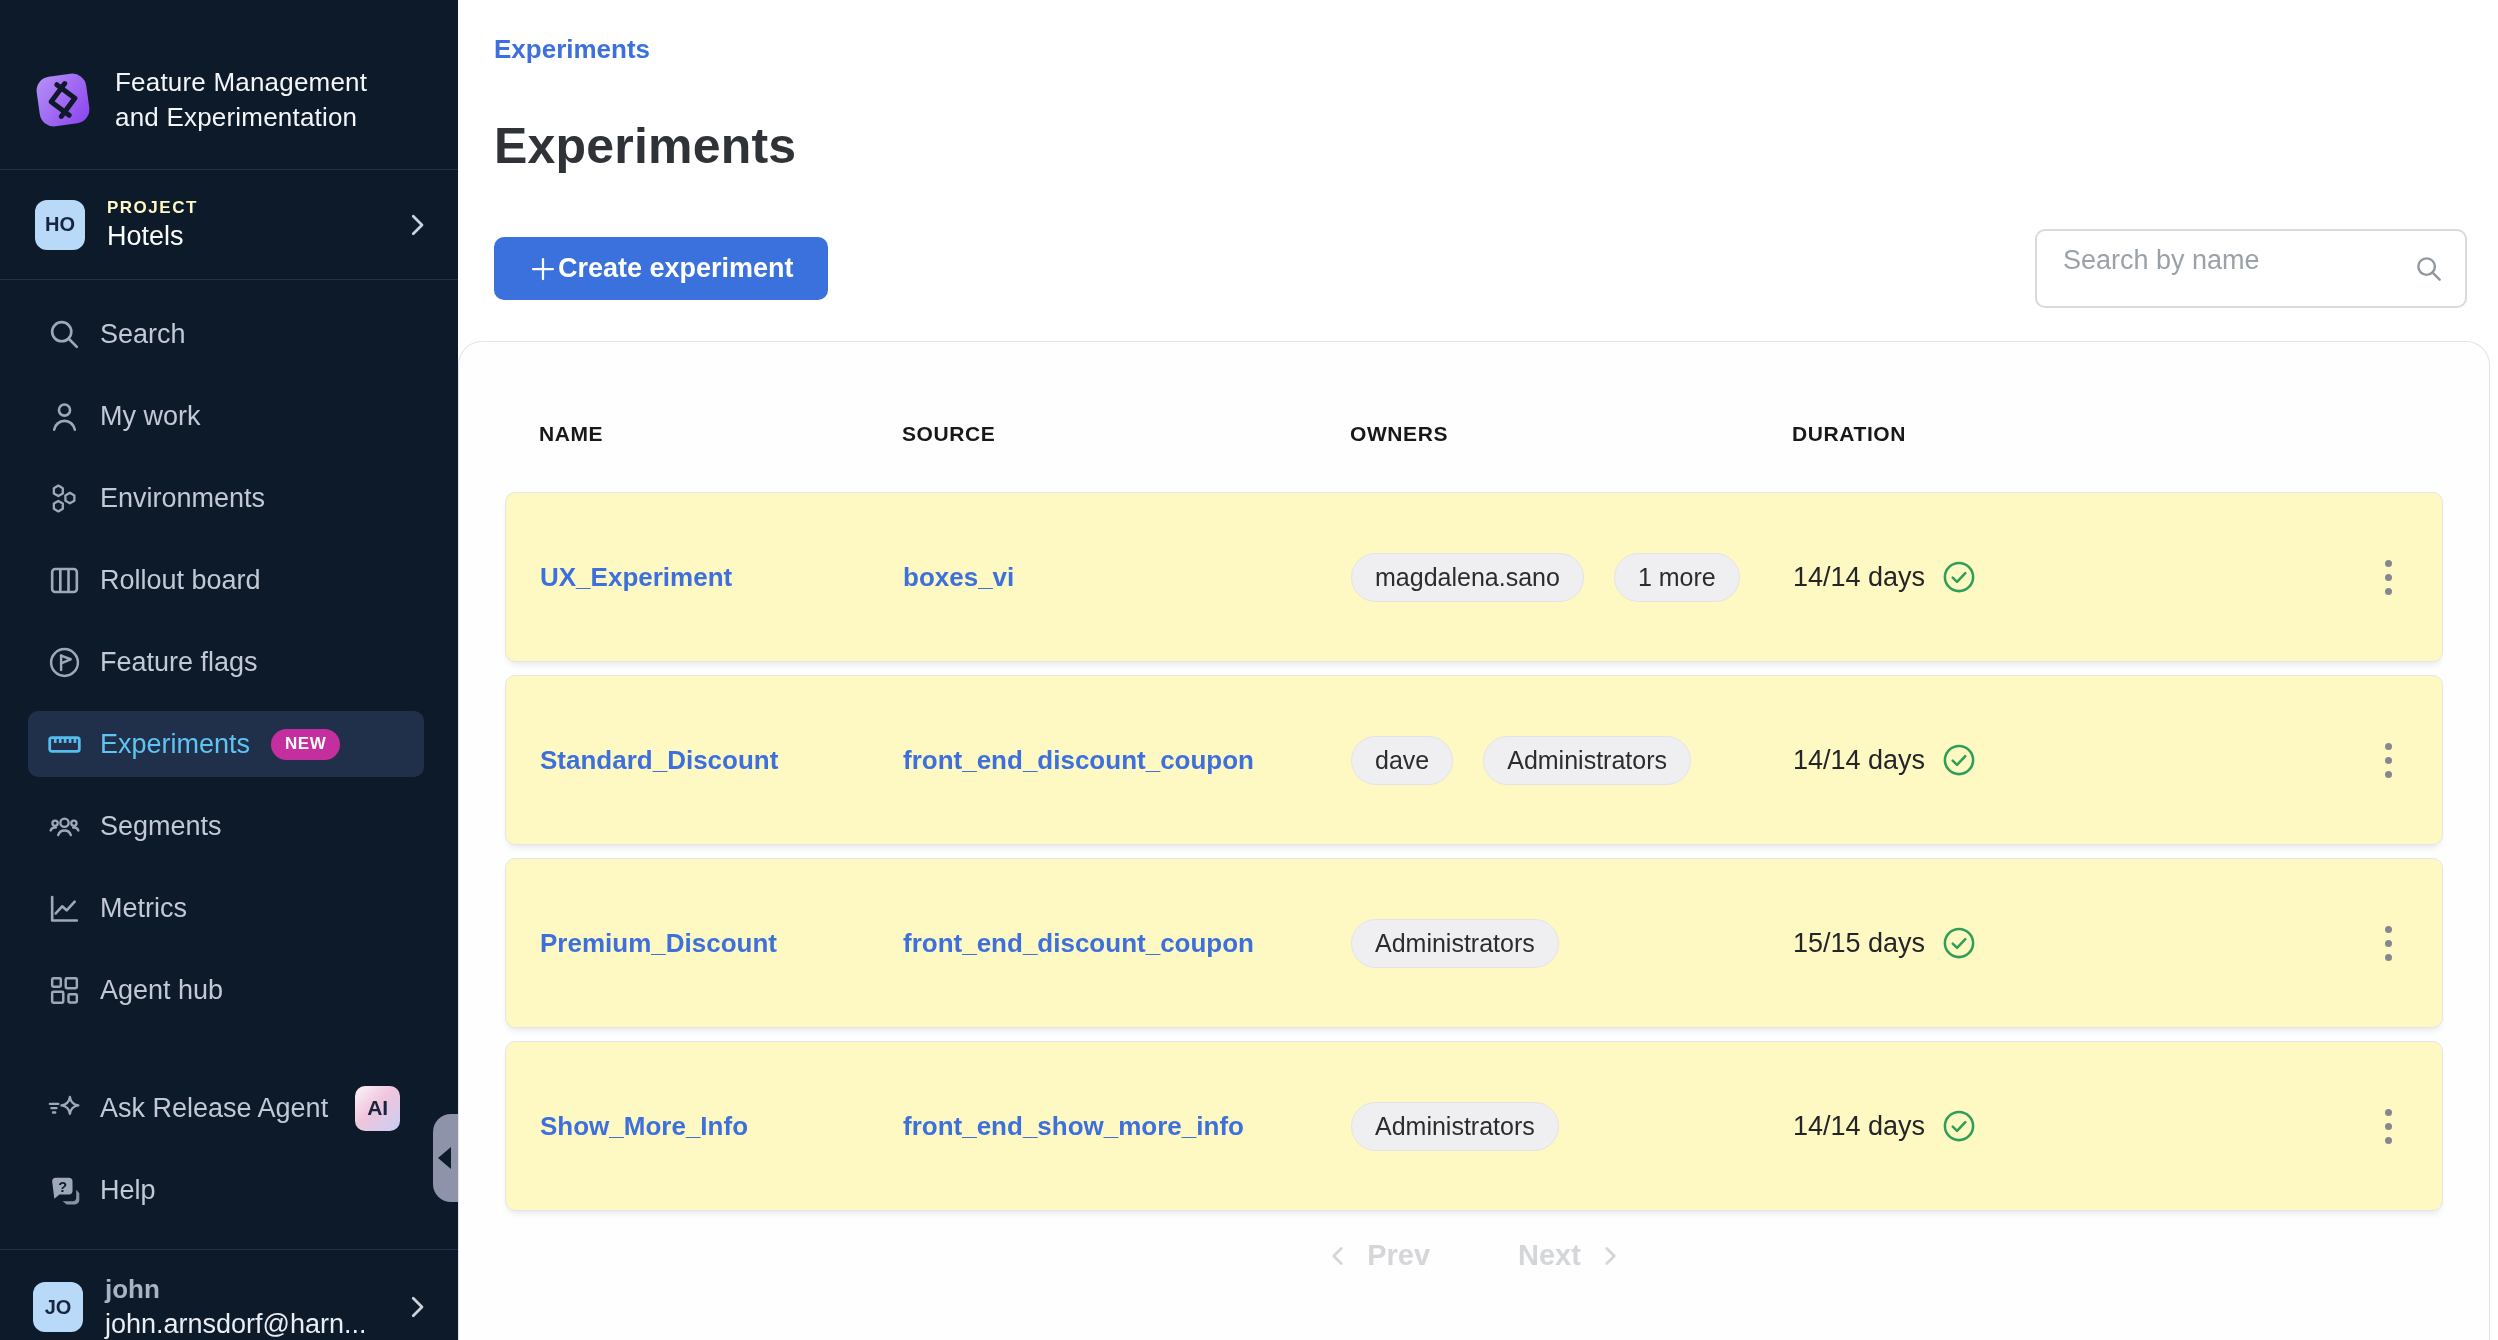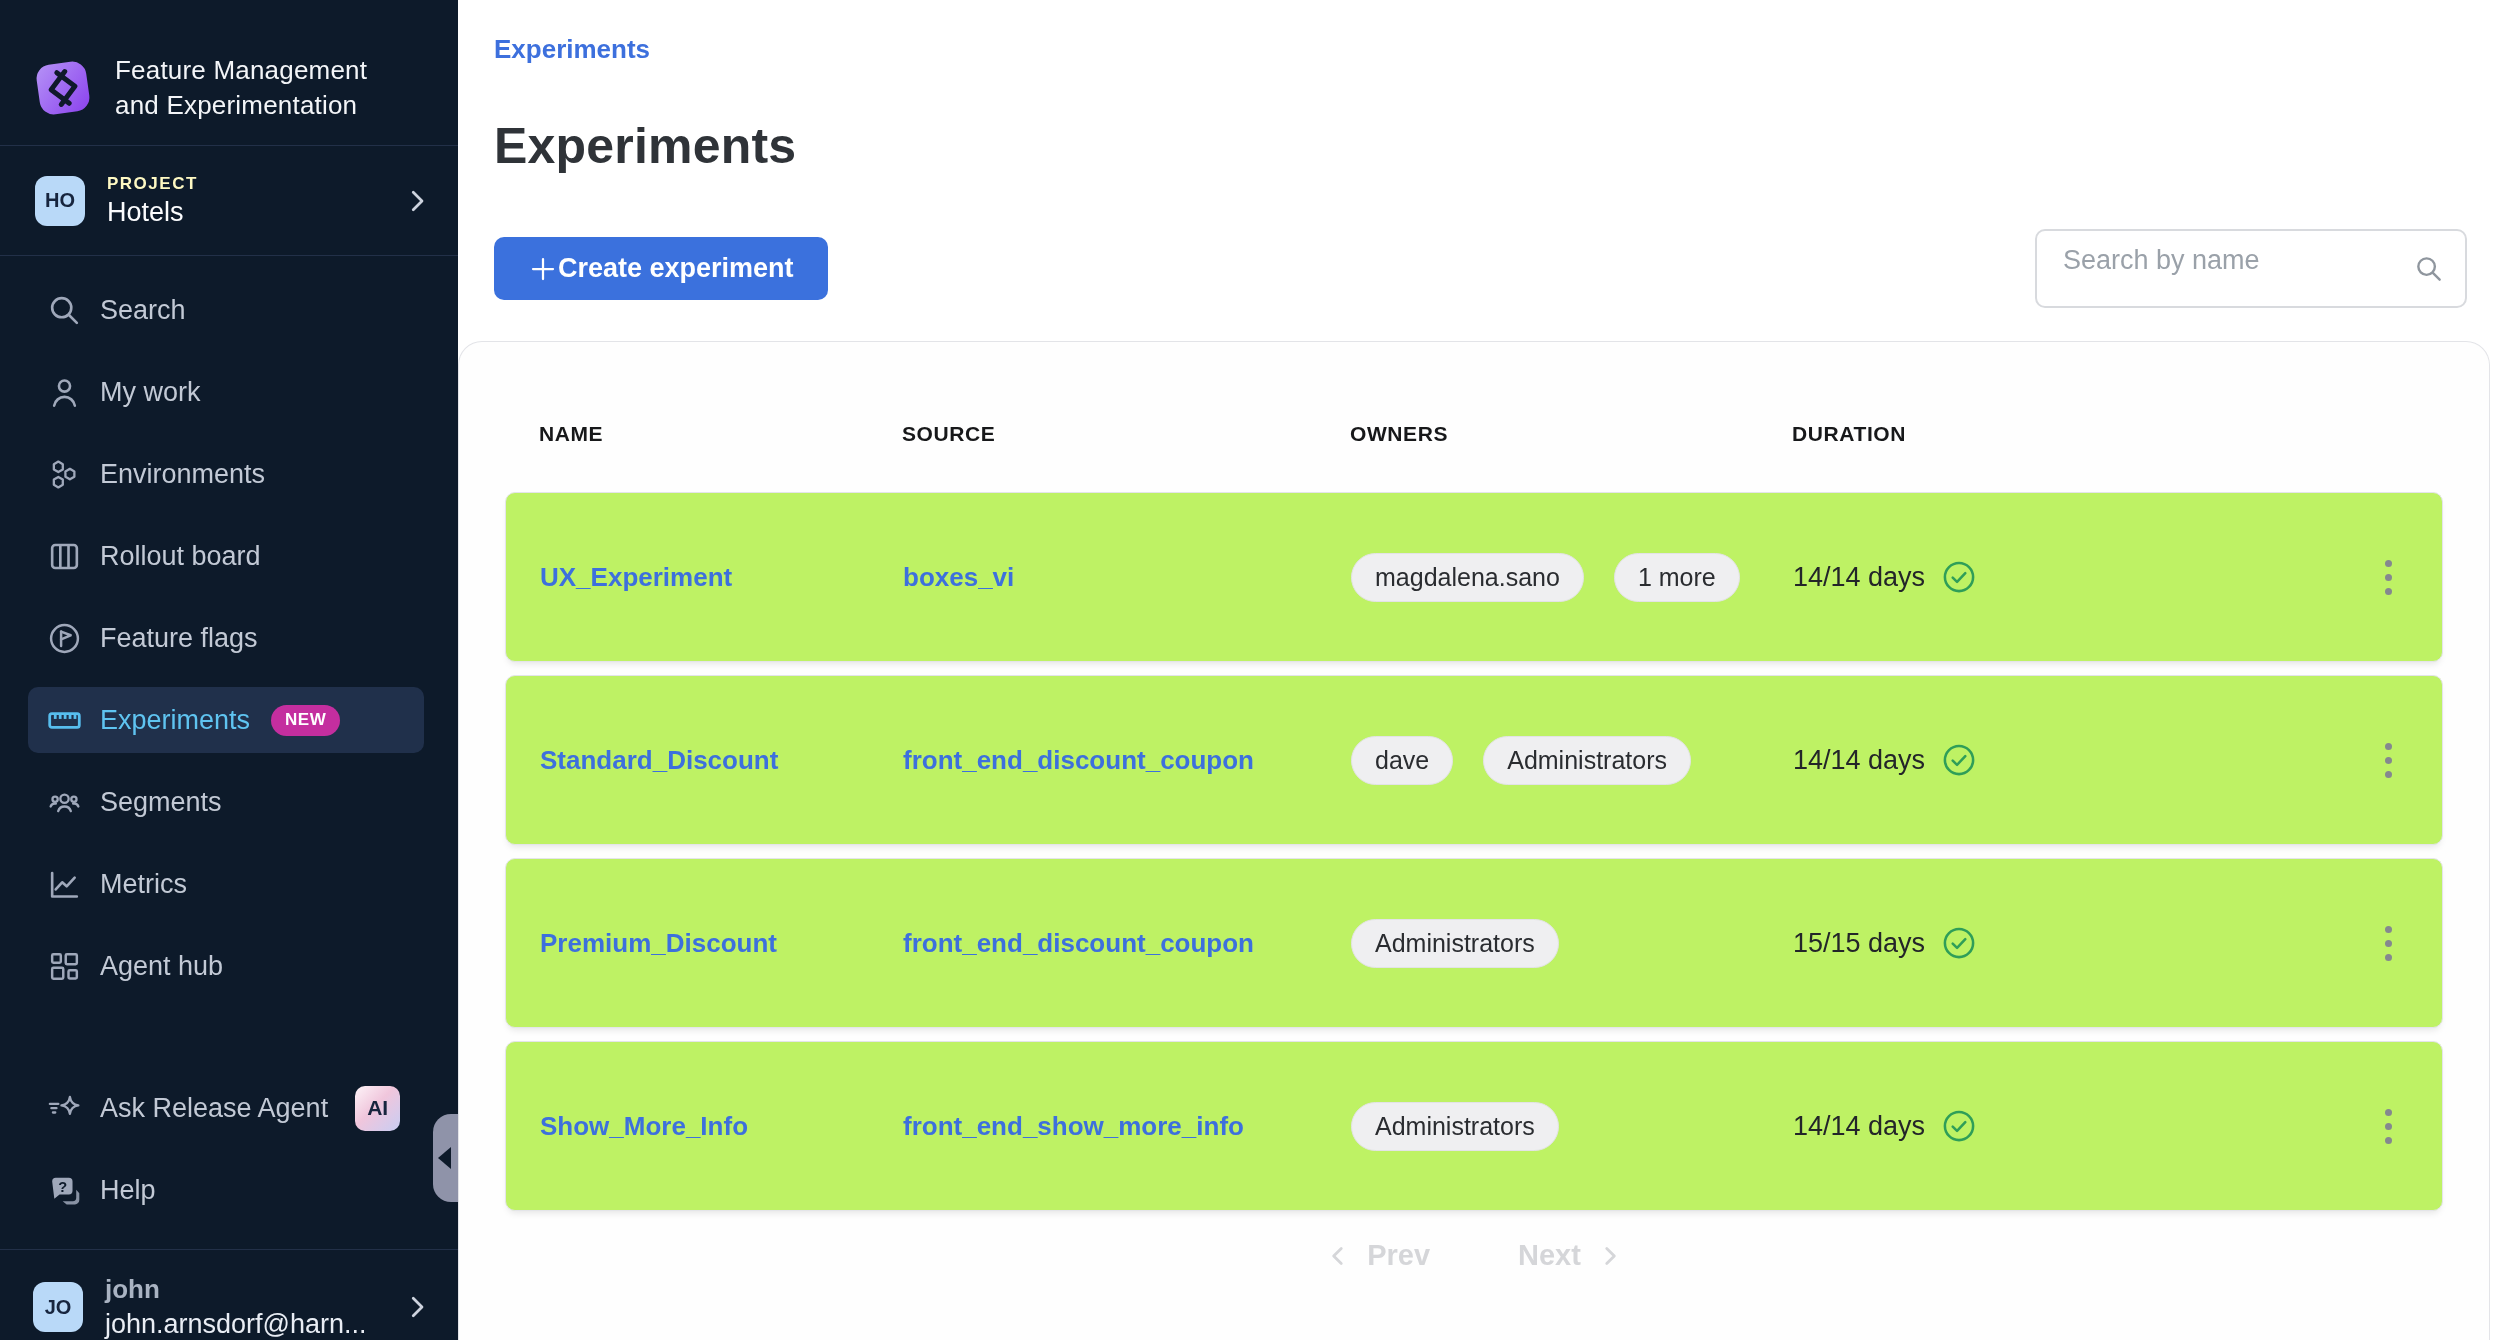--- a/index.html
+++ b/index.html
@@ -8,21 +8,21 @@
     font-family:"Liberation Sans", sans-serif;
     background:#ffffff;
     display:flex;
     color:#232529;
   }
   
   .sidebar {
     width:458px; height:1340px; background:#0d1a2a; flex:0 0 458px;
     display:flex; flex-direction:column; position:relative; color:#c2c9d5;
   }
-  .logo-row { display:flex; align-items:center; gap:22px; padding:30px 20px 0 33px; height:146px; border-bottom:1px solid #223048; }
+  .logo-row { display:flex; align-items:center; gap:22px; padding:30px 20px 0 33px; height:170px; border-bottom:1px solid #223048; }
   .logo-badge { width:60px; height:60px; flex:0 0 60px; }
   .logo-title { font-size:26px; line-height:35px; color:#f3f5f8; font-weight:400; letter-spacing:.2px; }
   .project-row { height:110px; border-bottom:1px solid #223048; display:flex; align-items:center; padding:0 26px 0 35px; gap:22px; cursor:pointer; }
   .initial-badge { width:50px; height:50px; border-radius:12px; background:#b9d9f8; color:#17253e;
     display:flex; align-items:center; justify-content:center; font-size:20px; font-weight:700; flex:0 0 50px; }
   .project-meta { flex:1; }
   .project-label { font-size:17px; letter-spacing:1.5px; color:#fef9c3; font-weight:700; }
   .project-name { font-size:27px; color:#fbfcfe; margin-top:3px; }
   .chev { width:30px; height:30px; color:#cdd3de; flex:0 0 30px; }
   .nav { list-style:none; margin-top:13px; }
@@ -58,21 +58,21 @@
   .search-input { width:432px; height:79px; border:2px solid #d8dade; border-radius:10px; padding:0 70px 16px 26px;
     font-family:"Liberation Sans",sans-serif; font-size:27px; color:#333; outline:none; }
   .search-input::placeholder { color:#9aa1a9; }
   .search-ic { position:absolute; right:22px; top:24px; width:32px; height:32px; color:#8f969e; }
   .body-panel { flex:1; border:1px solid #e3e4e8; border-bottom:none; border-radius:24px 24px 0 0; margin-right:8px; background:#fefefe; }
   .panel-inner { padding:0 46px; }
   .grid-cols { display:grid; grid-template-columns:363px 448px 442px 1fr 40px; align-items:center; }
   .thead { padding:0 34px; margin-top:80px; }
   .th { font-size:21px; font-weight:700; color:#17181a; letter-spacing:.6px; }
   .cards { margin-top:46px; }
-  .row-card { background:#bef264; border:1px solid #e4e5e9; border-radius:10px; height:170px; padding:0 34px;
+  .row-card { background:#fef9c3; border:1px solid #e4e5e9; border-radius:10px; height:170px; padding:0 34px;
     margin-bottom:13px; box-shadow:0 5px 7px -3px rgba(0,0,0,.10); }
   .cell-link { font-size:26px; font-weight:700; color:#3d70dd; cursor:pointer; }
   .chips { display:flex; gap:30px; }
   .chip { background:#efeff1; border:1px solid #e3e3e6; border-radius:999px; padding:9px 23px;
     font-size:25px; color:#2a2c30; white-space:nowrap; }
   .duration-cell { display:flex; align-items:center; gap:16px; font-size:27px; color:#232529; }
   .check-ic { width:36px; height:36px; color:#2f9e58; }
   .kebab { width:40px; height:60px; display:flex; flex-direction:column; align-items:center; justify-content:center; gap:7px; cursor:pointer; }
   .kebab i { width:7px; height:7px; border-radius:50%; background:#85888f; display:block; }
   .pagination { display:flex; justify-content:center; align-items:center; gap:88px; margin-top:28px; }

